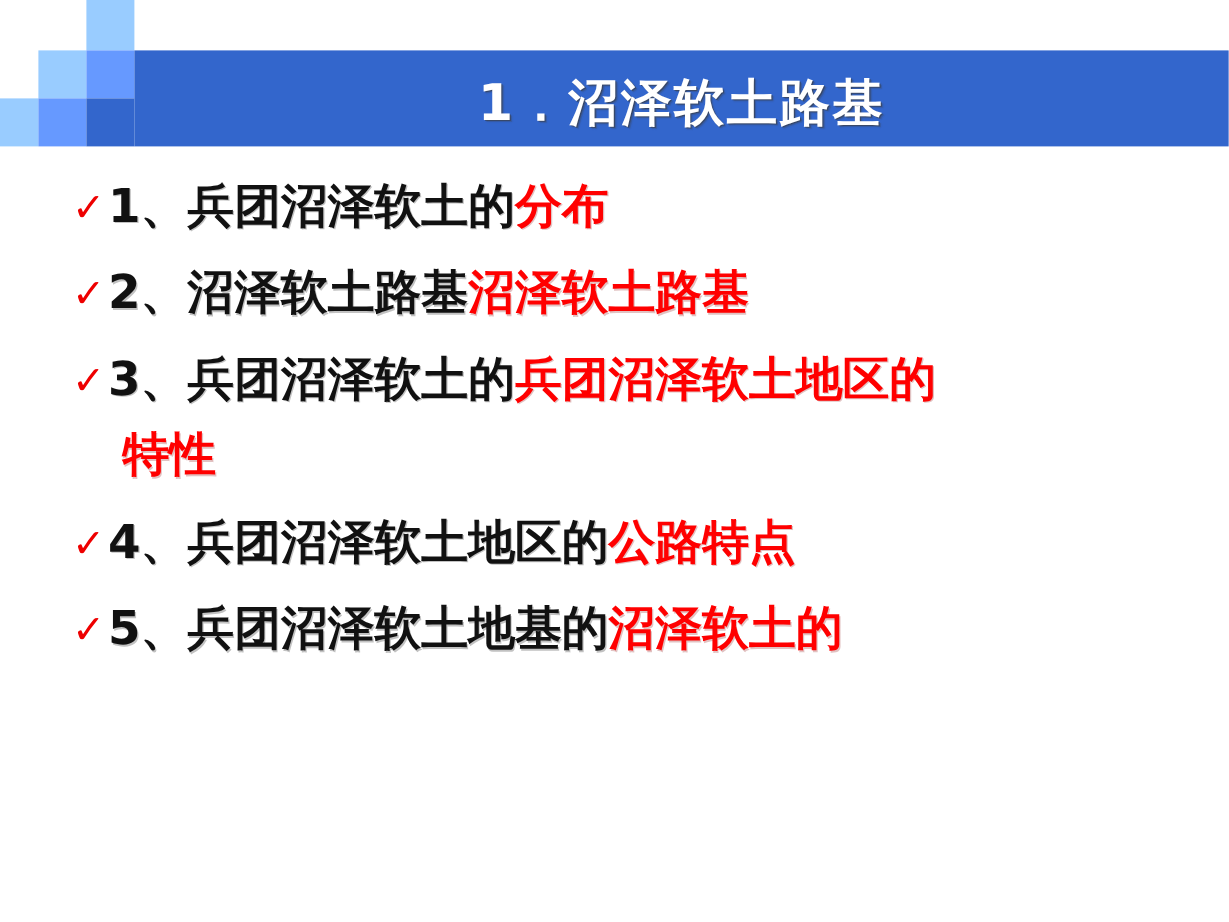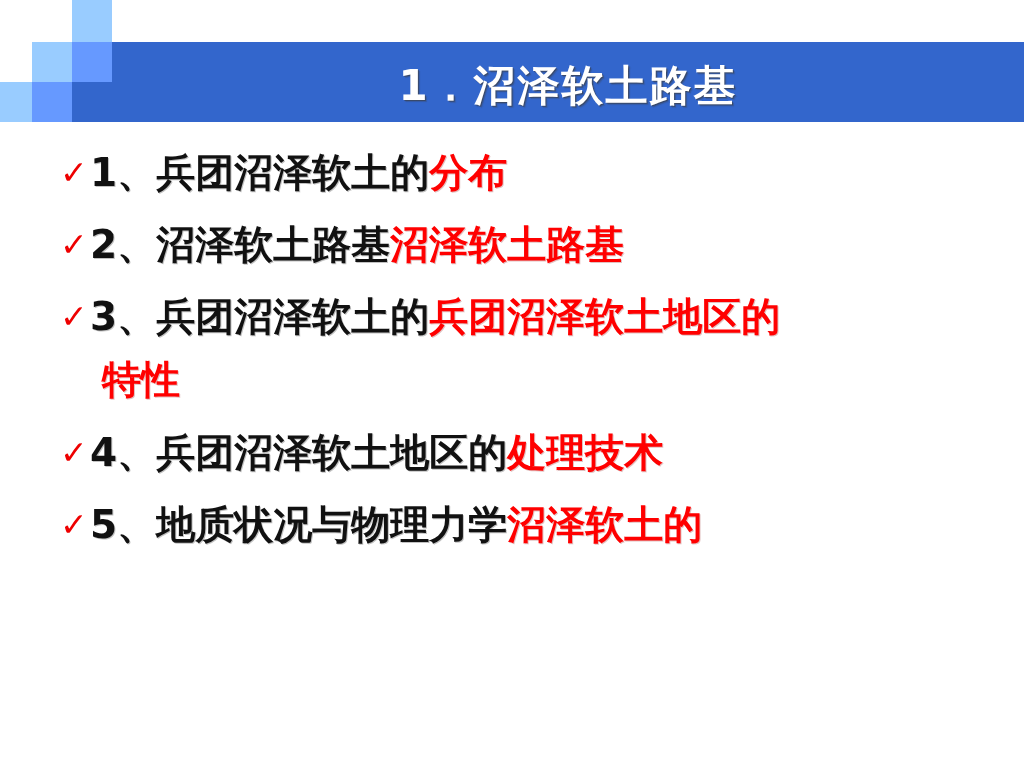--- a/index.html
+++ b/index.html
@@ -185,22 +185,22 @@
       <span class="bullet-text"><span class="seg-dark">3、</span><span class="seg-dark">兵团沼泽软土的</span><span class="seg-red">兵团沼泽软土地区的</span></span>
     </div>
 
     <div class="cont-row">
       <span class="cont-spacer"></span>
       <span class="cont-text">特性</span>
     </div>
 
     <div class="bullet-row">
       <span class="check-icon">✓</span>
-      <span class="bullet-text"><span class="seg-dark">4、</span><span class="seg-dark">兵团沼泽软土地区的</span><span class="seg-red">处理技术</span></span>
-    </div>
-
-    <div class="bullet-row">
-      <span class="check-icon">✓</span>
-      <span class="bullet-text"><span class="seg-dark">5、</span><span class="seg-dark">地质状况与物理力学</span><span class="seg-red">沼泽软土的</span></span>
+      <span class="bullet-text"><span class="seg-dark">4、</span><span class="seg-dark">兵团沼泽软土地区的</span><span class="seg-red">公路特点</span></span>
+    </div>
+
+    <div class="bullet-row">
+      <span class="check-icon">✓</span>
+      <span class="bullet-text"><span class="seg-dark">5、</span><span class="seg-dark">兵团沼泽软土地基的</span><span class="seg-red">沼泽软土的</span></span>
     </div>
 
   </div>
 </div>
 
 </body></html>

